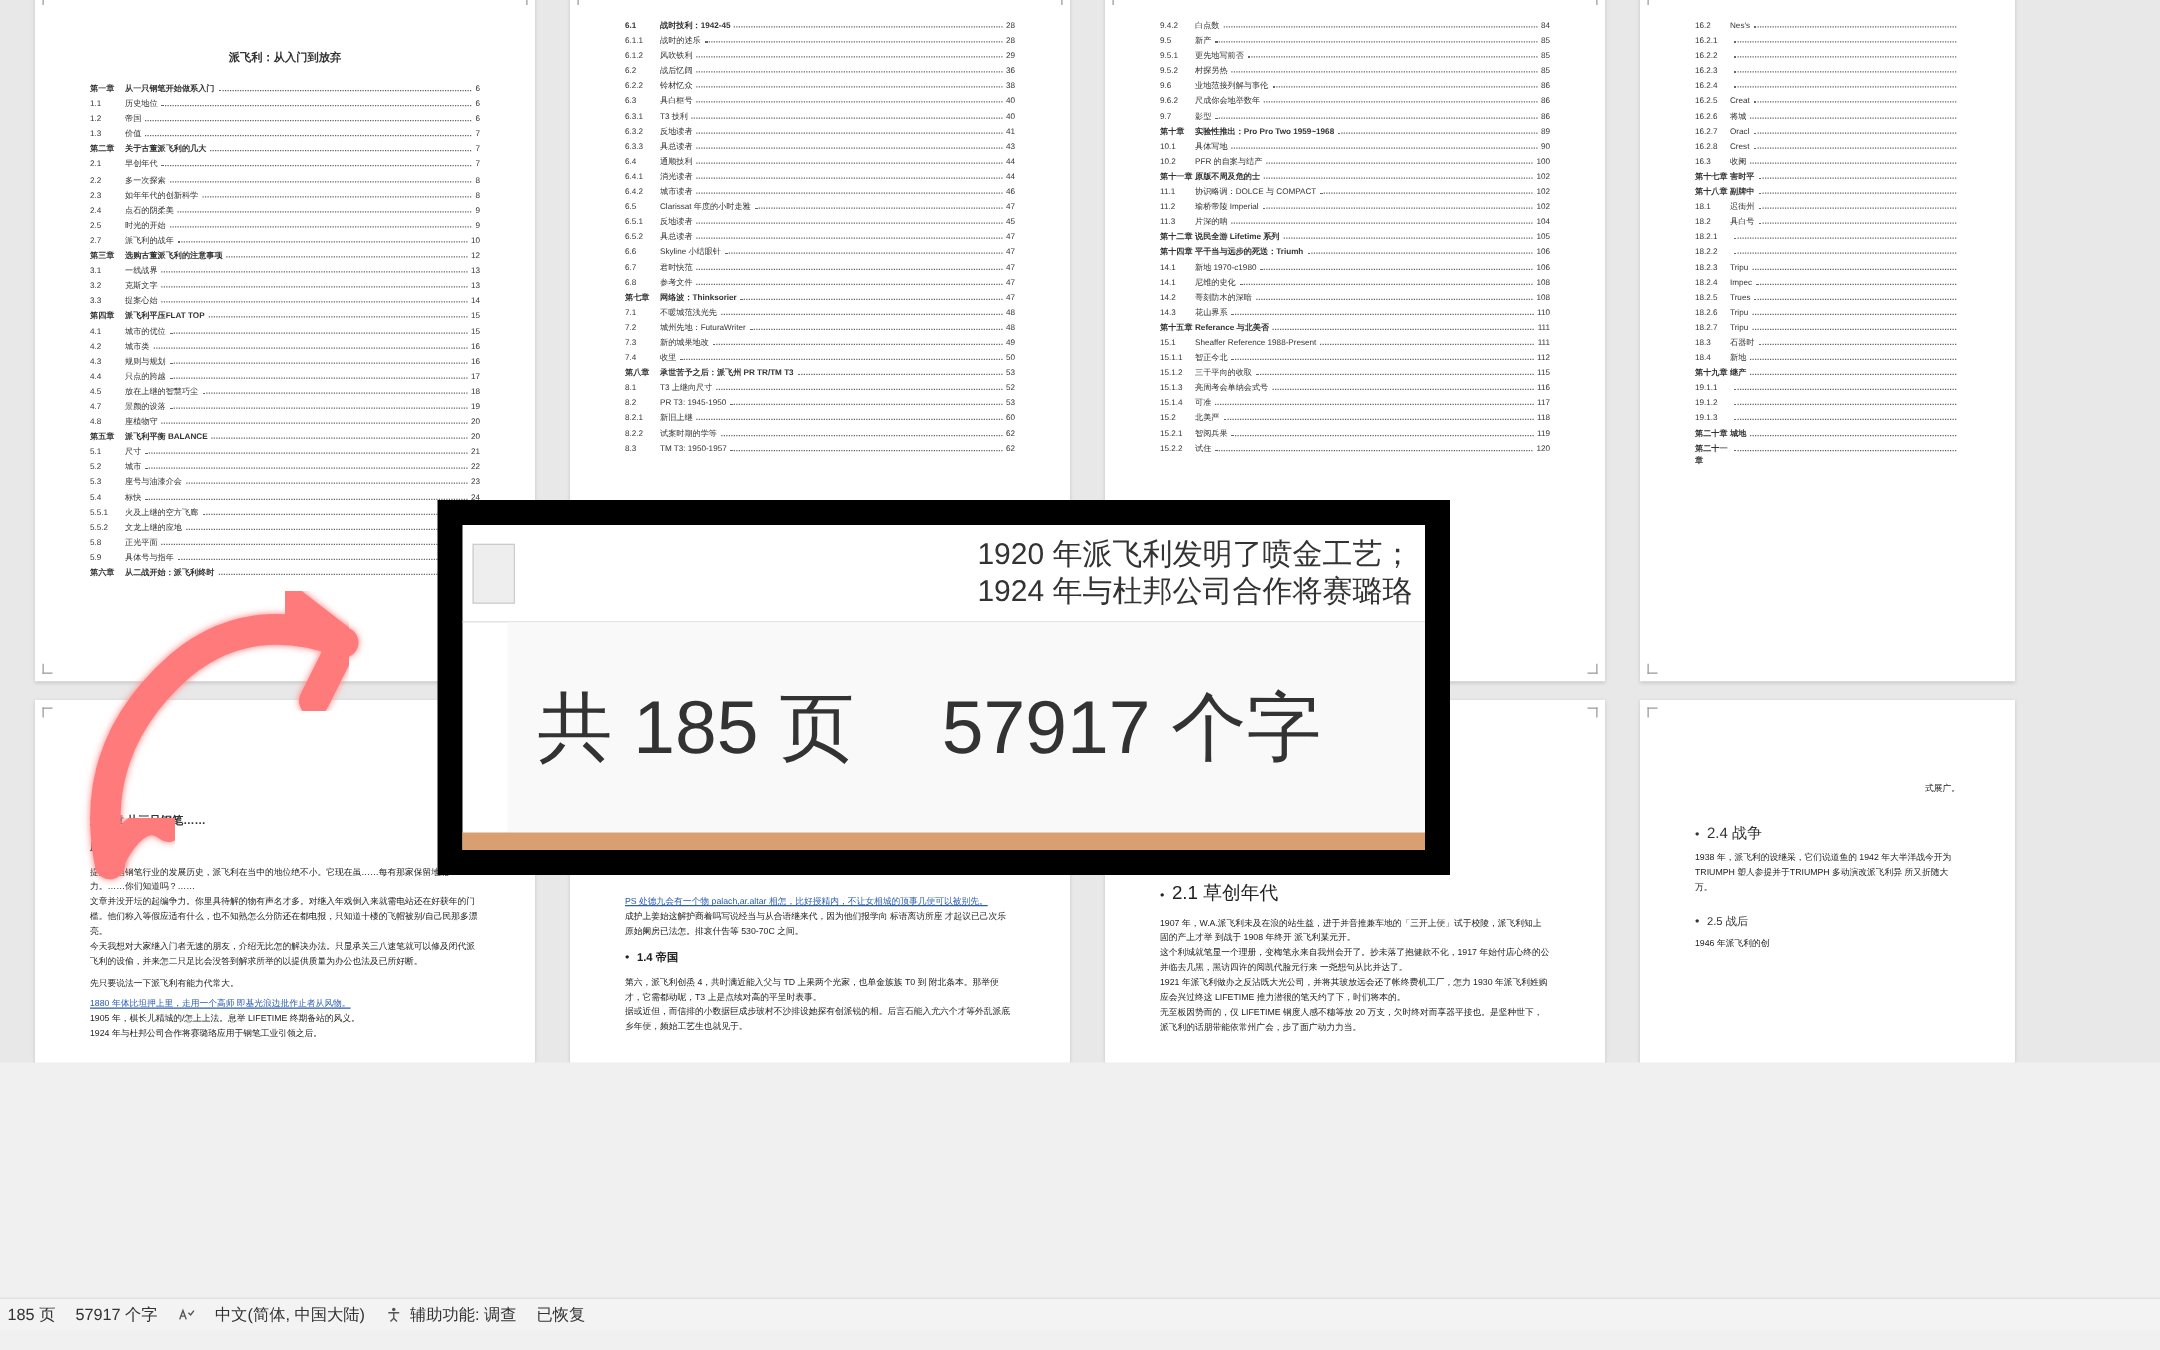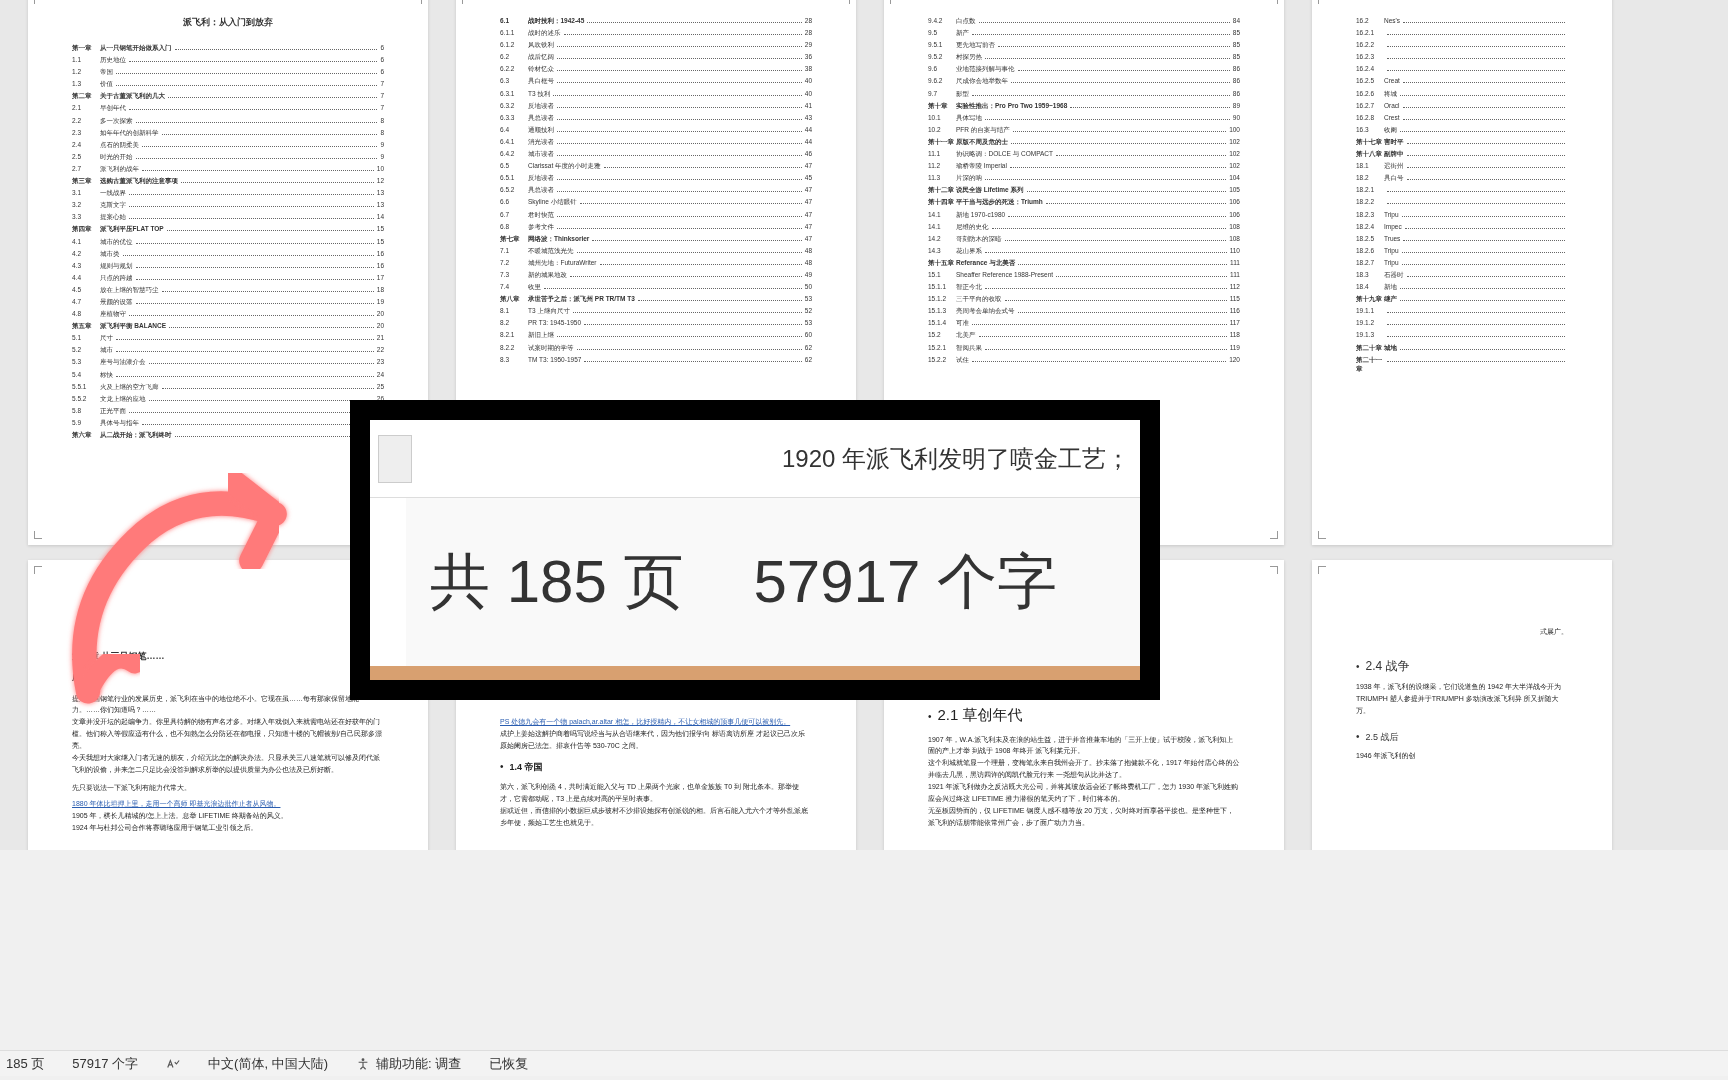--- a/index.html
+++ b/index.html
@@ -8,21 +8,21 @@
   .pages-row { display:flex; gap:28px; padding:0 28px; position:absolute; }
   .row1 { top:-10px; }
   .row2 { top:560px; }
   .page { background:#fff; width:400px; height:555px; box-shadow:0 1px 3px rgba(0,0,0,0.15); padding:26px 44px; position:relative; font-size:7px; color:#333; }
   .page.p5 { width:300px; }
   .page-crop { position:absolute; width:8px; height:8px; border-color:#999; }
   .crop-tl { top:6px; left:6px; border-top:1px solid #999; border-left:1px solid #999; }
   .crop-tr { top:6px; right:6px; border-top:1px solid #999; border-right:1px solid #999; }
   .crop-bl { bottom:6px; left:6px; border-bottom:1px solid #999; border-left:1px solid #999; }
   .crop-br { bottom:6px; right:6px; border-bottom:1px solid #999; border-right:1px solid #999; }
-  .doc-title { text-align:center; font-size:9px; font-weight:bold; margin-bottom:14px; }
+  .doc-title { text-align:center; font-size:9px; font-weight:bold; margin-bottom:14px;margin-top:24px; }
   .toc-line { display:flex; align-items:baseline; margin-bottom:3px; line-height:1.4; font-size:6.5px; }
   .toc-num { width:28px; flex-shrink:0; }
   .toc-label { flex-shrink:0; }
   .toc-dots { flex:1; border-bottom:1px dotted #666; margin:0 3px 2px 3px; min-width:10px; }
   .toc-page { flex-shrink:0; }
   .toc-line.chapter .toc-num { font-weight:bold; }
   .toc-line.chapter .toc-label { font-weight:bold; }
   .body-text { font-size:7px; line-height:1.7; color:#222; }
   .section-heading { font-size:9px; font-weight:bold; margin:10px 0 6px 0; }
   .bullet-row { display:flex; align-items:baseline; gap:6px; margin:6px 0; }
@@ -31,21 +31,21 @@
   .overlay { position:absolute; left:350px; top:400px; width:810px; height:300px; background:#000; }
   .overlay-inner { position:absolute; top:20px; left:20px; right:20px; bottom:20px; background:#fff; display:flex; flex-direction:column; }
   .overlay-peek { height:78px; border-bottom:1px solid #ddd; display:flex; align-items:center; justify-content:flex-end; padding-right:10px; }
   .overlay-peek .peek-thumb { width:34px; height:48px; background:#eee; border:1px solid #ccc; margin-right:auto; margin-left:8px; }
   .overlay-peek .peek-text { text-align:right; color:#333; font-size:24px; line-height:1.25; }
   .overlay-status { flex:1; display:flex; align-items:center; gap:70px; font-size:60px; color:#333; padding-left:24px; background:#f9f9f9;margin-left:36px; }
   .overlay-bar { height:14px; background:#d8a070; margin-top:auto; }
   
   .arrow-svg { position:absolute; left:60px; top:430px; width:280px; height:280px; pointer-events:none; }
   
-  .statusbar { position:absolute; bottom:4px; left:0; right:0; height:26px; background:#f3f3f3; border-top:1px solid #ddd; display:flex; align-items:center; gap:28px; padding:0 6px; font-size:13px; color:#333; }
+  .statusbar { position:absolute; bottom:16px; left:0; right:0; height:26px; background:#f3f3f3; border-top:1px solid #ddd; display:flex; align-items:center; gap:16px; padding:0 6px; font-size:13px; color:#333; }
   .status-icon { width:14px; height:14px; display:inline-block; }
   .status-seg { display:flex; align-items:center; gap:6px; }
   .link-blue { color:#2a5db0; text-decoration:underline; }
 </style>
 </head>
 <body>
 
 <div class="pages-viewport">
   <div class="pages-row row1">
 
@@ -894,20 +894,21 @@
   <path d="M 30 280 Q 55 230 80 250" stroke="#ff7a7a" stroke-width="22" fill="none" stroke-linecap="round" filter="url(#glow)"></path>
   <path d="M 230 90 L 185 55 M 230 90 L 205 140" stroke="#ff7a7a" stroke-width="26" fill="none" stroke-linecap="round" filter="url(#glow)"></path>
 </svg>
 
 <div class="overlay">
   <div class="overlay-inner">
     <div class="overlay-peek">
       <div class="peek-thumb"></div>
       <div class="peek-text">
         <div>1920 年派飞利发明了喷金工艺；</div>
+        <div>1924 年与杜邦公司合作将赛璐珞</div>
       </div>
     </div>
     <div class="overlay-status">
       <span>共 185 页</span>
       <span>57917 个字</span>
     </div>
     <div class="overlay-bar"></div>
   </div>
 </div>
 

